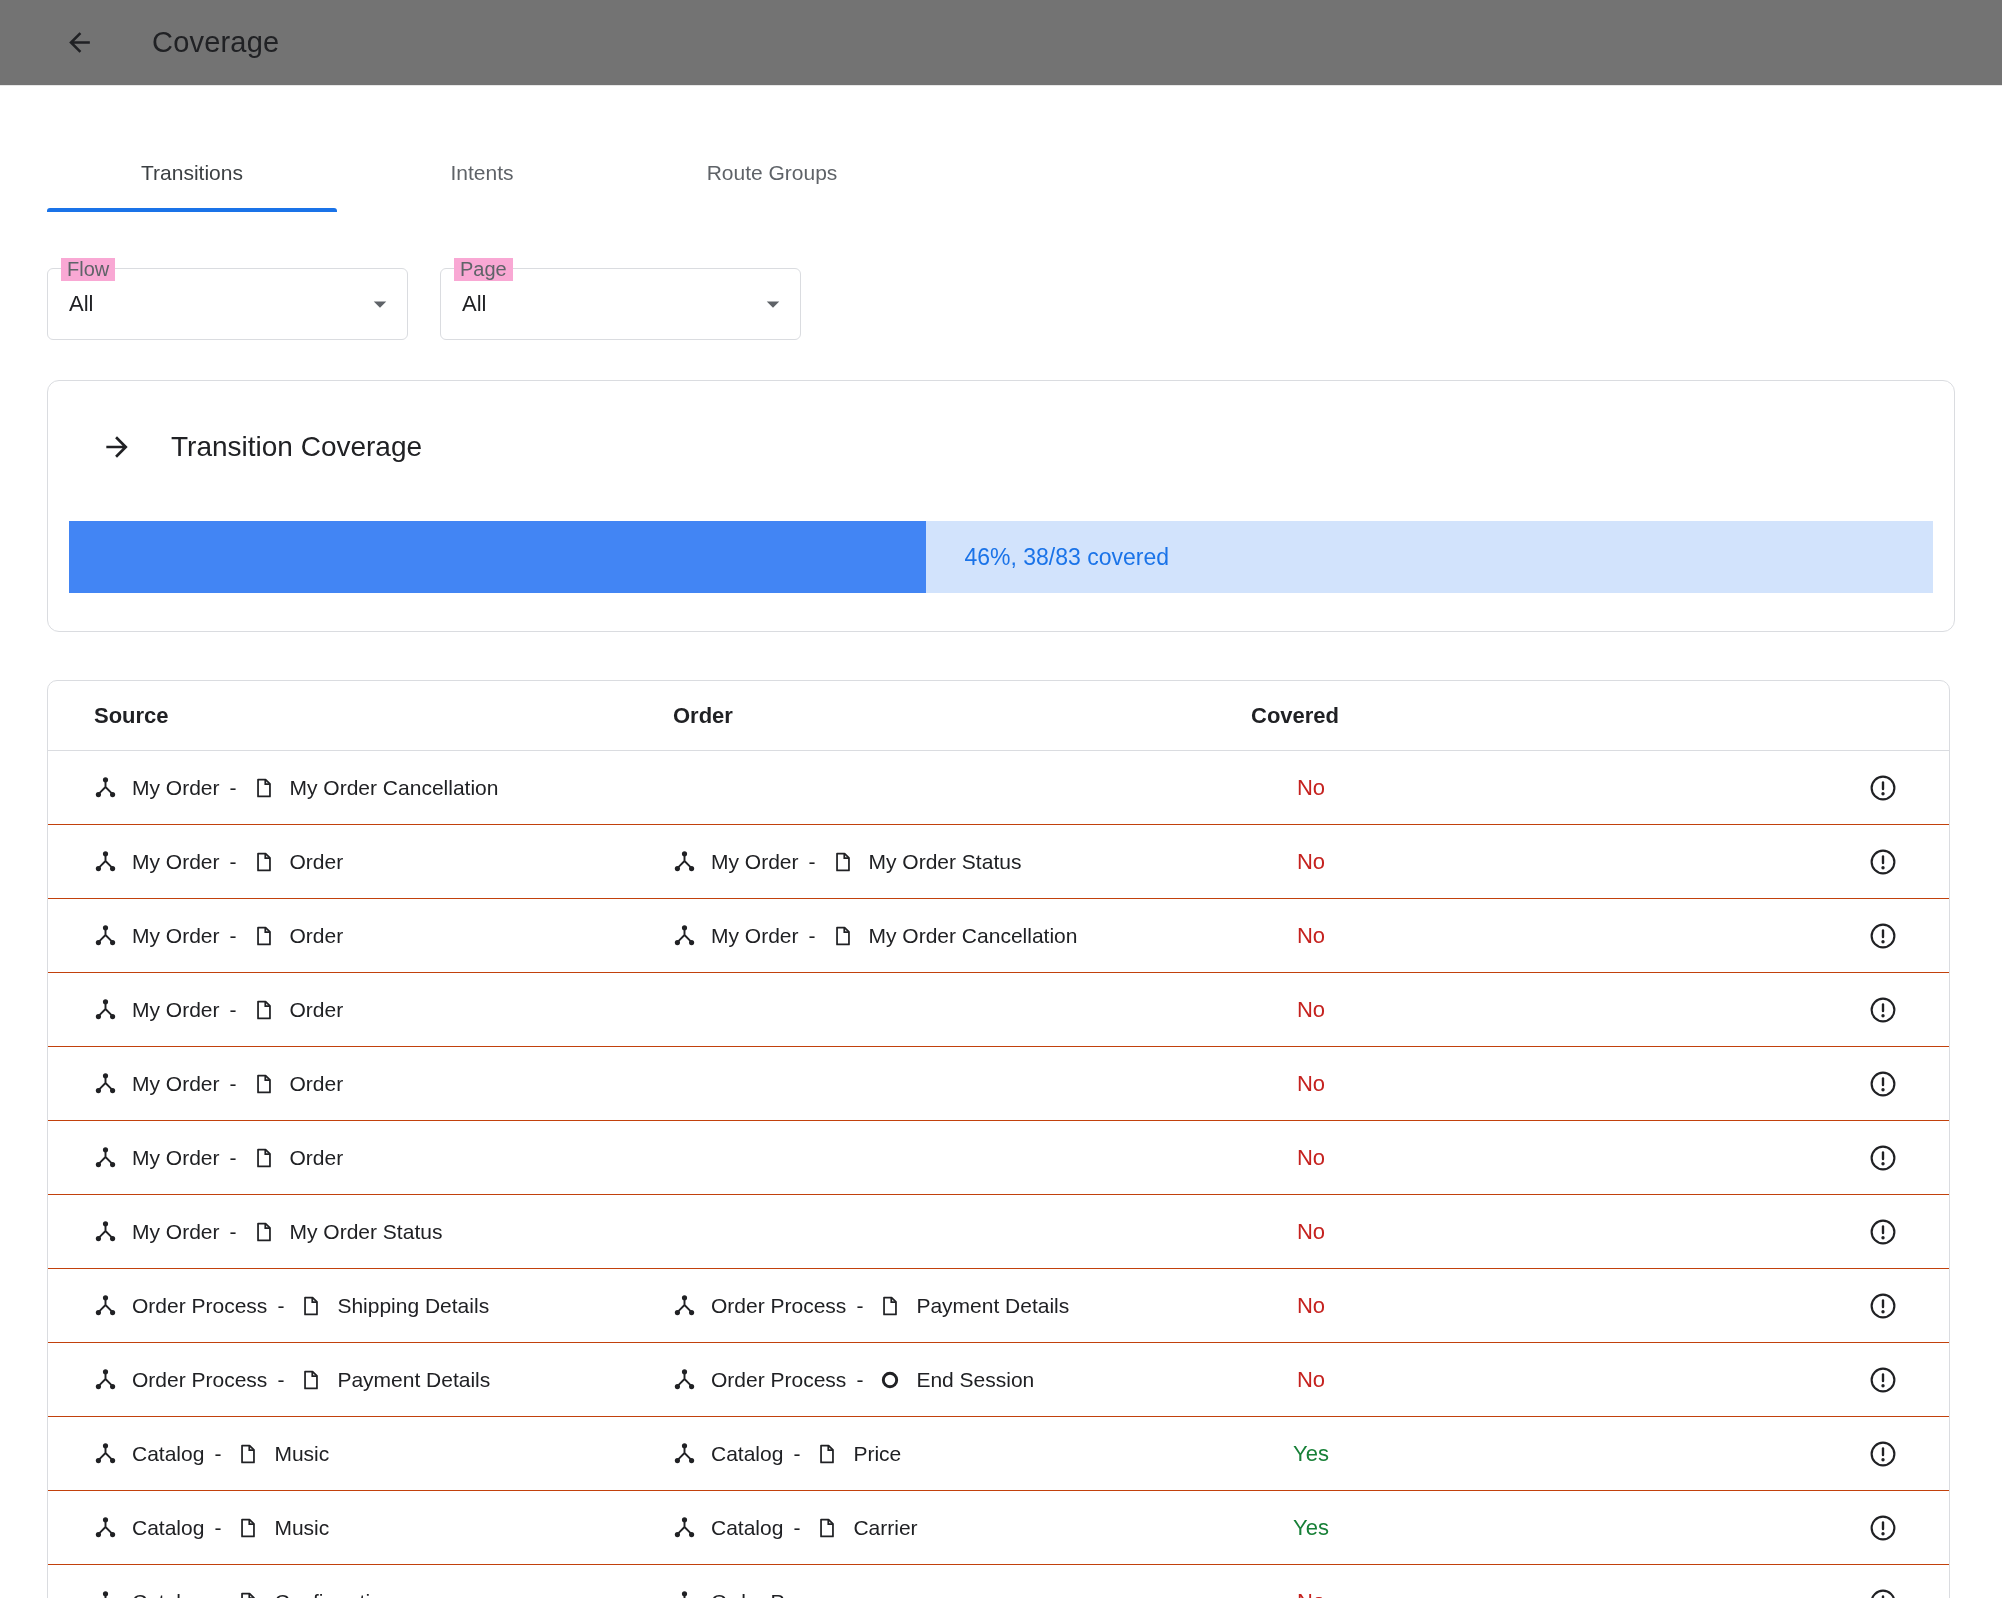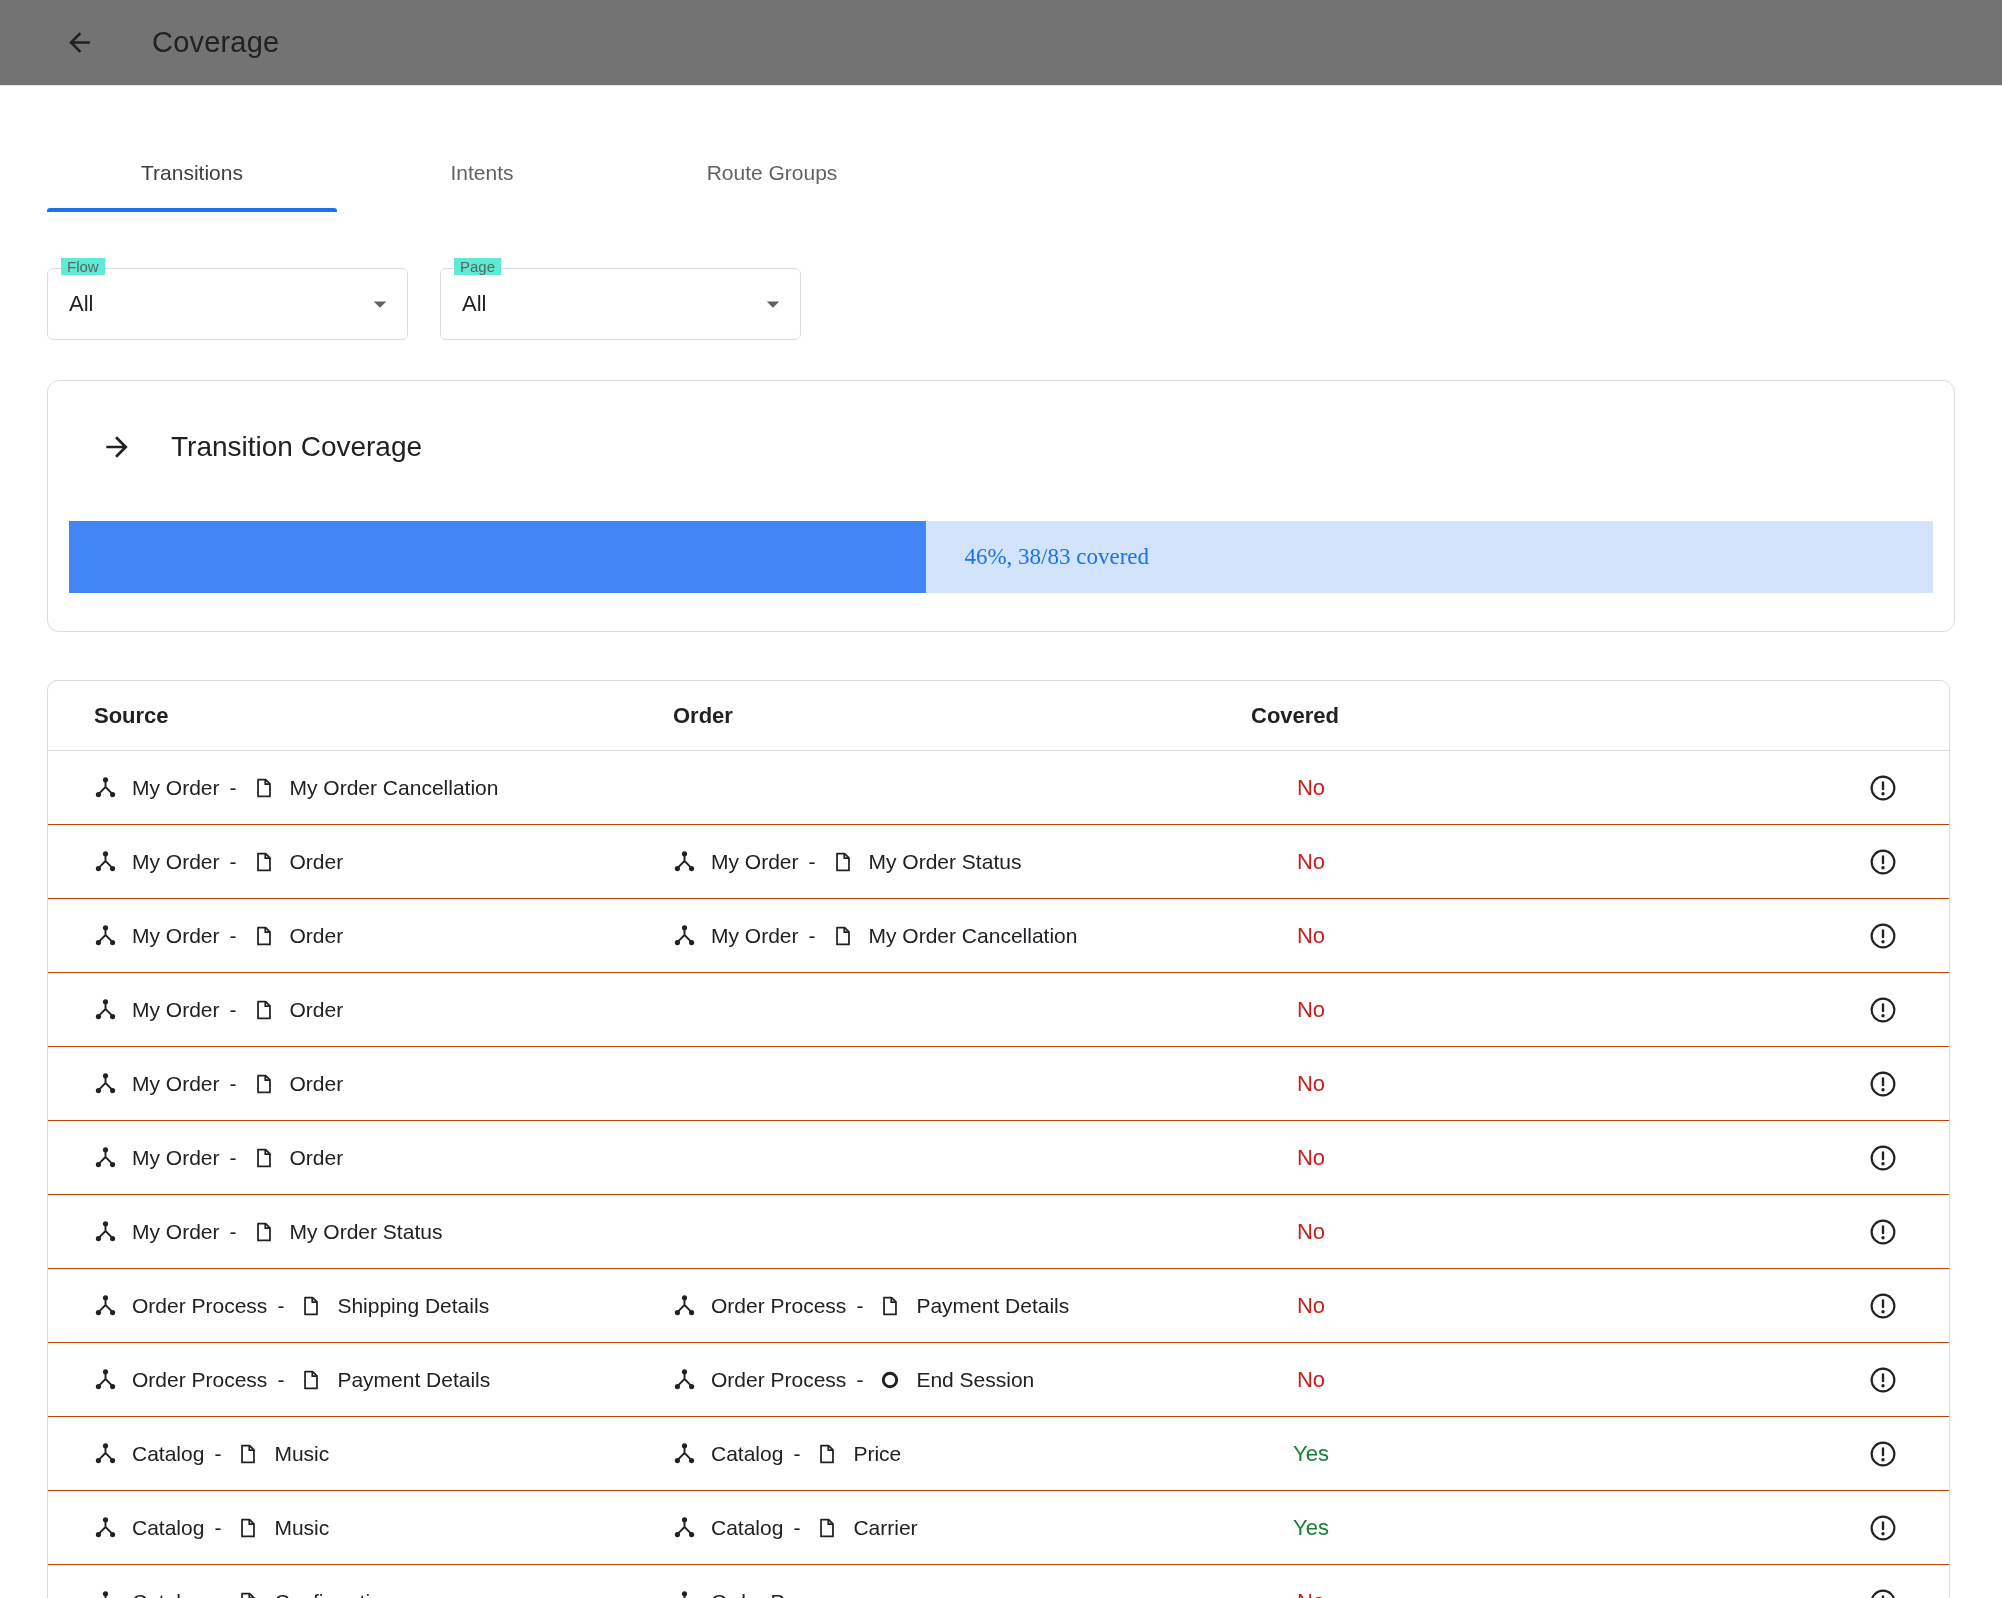--- a/index.html
+++ b/index.html
@@ -23,21 +23,21 @@
   .page-title{font-size:29px;font-weight:400;letter-spacing:.2px}
   .back-btn + .page-title{margin-left:52px}
   
   .tabs{display:flex;margin:48px 0 0 47px;height:78px}
   .tab{width:290px;display:flex;align-items:center;justify-content:center;font-size:21px;font-weight:400;color:var(--muted);position:relative;cursor:pointer}
   .tab.active{color:#3c4043}
   .ink{position:absolute;left:0;right:0;bottom:0;height:4px;background:var(--accent);border-radius:3px 3px 0 0}
   
   .filters{display:flex;gap:32px;margin:56px 0 0 47px}
   .select{position:relative;width:361px;height:72px;border:1px solid var(--border);border-radius:6px;display:flex;align-items:center;padding:0 12px 0 21px;cursor:pointer;background:#fff}
-  .float-label{position:absolute;top:-11px;left:13px;background:#5eead4;padding:0 6px;font-size:15px;color:var(--muted)}
+  .float-label{position:absolute;top:-11px;left:13px;background:#f9a8d4;padding:0 6px;font-size:20px;color:var(--muted)}
   .select-value{font-size:22px;font-weight:500}
   .dd-arrow{margin-left:auto;display:flex}
   
   .coverage-card{margin:40px 47px 0;border:1px solid var(--border);border-radius:12px;padding:48px 21px 38px;background:#fff}
   .card-head{display:flex;align-items:center;padding-left:32px;height:36px}
   .card-title{font-size:28px;font-weight:400;margin-left:38px}
   .progress{position:relative;margin-top:56px;height:72px;background:var(--track)}
   .progress-fill{height:100%;background:var(--fill);width:0}
   .progress-label{position:absolute;top:50%;transform:translateY(-50%);color:var(--accent);font-size:23px;white-space:nowrap}
   
@@ -107,21 +107,21 @@
     <div class="card-head">
       <span style="display:flex">
         <svg viewBox="0 0 24 24" width="32" height="32" fill="#202124">
             <path d="M12 4l-1.41 1.41L16.17 11H4v2h12.17l-5.58 5.59L12 20l8-8z"></path>
           </svg>
       </span>
       <h2 class="card-title">Transition Coverage</h2>
     </div>
     <div class="progress">
       <div class="progress-fill" id="progress-fill" style="width: 46%;"></div>
-      <span class="progress-label" id="progress-label" style="left: calc(46% + 38px); font-family: Liberation Serif, serif;">46%, 38/83 covered</span>
+      <span class="progress-label" id="progress-label" style="left: calc(46% + 38px);">46%, 38/83 covered</span>
     </div>
   </section>
 
   <section class="table-card">
     <div class="t-row t-head">
       <div>Source</div>
       <div>Order</div>
       <div>Covered</div>
       <div></div>
       <div></div>

